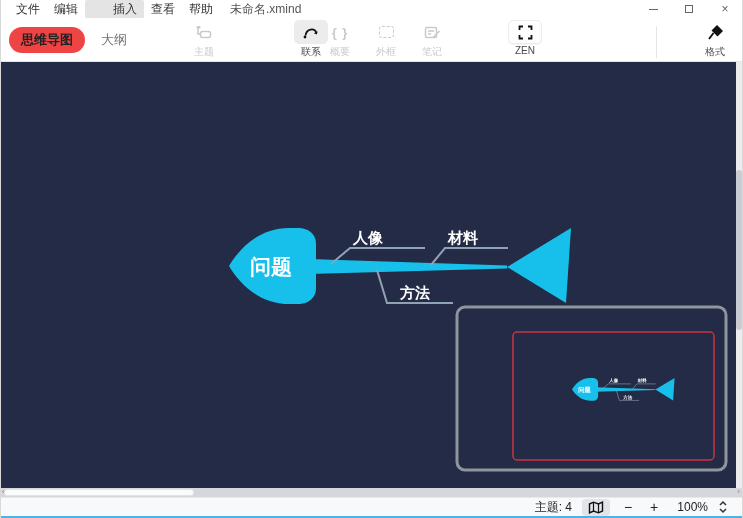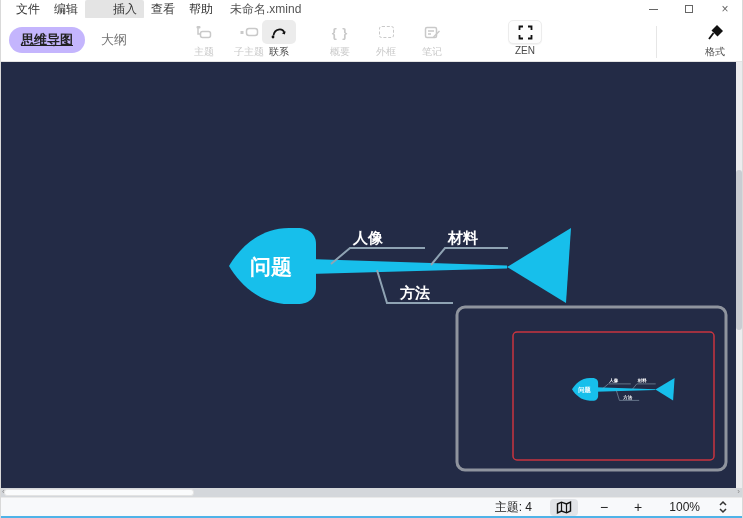--- a/index.html
+++ b/index.html
@@ -17,21 +17,21 @@
   .win-controls { position:absolute; right:4px; top:0; height:18px; display:flex; align-items:center; gap:22px; padding-right:6px; }
   .wc { width:14px; height:14px; display:flex; align-items:center; justify-content:center; color:#666; font-size:12px; }
   .wc-min-glyph { width:9px; height:1px; background:#666; }
   .wc-max-glyph { width:8px; height:8px; border:1px solid #666; }
 
   
   .toolbar { height:44px; background:#fff; border-bottom:1px solid #e3e3e3;
     display:flex; align-items:center; flex:0 0 auto; position:relative; }
   .view-tabs { display:flex; align-items:center; margin-left:8px; gap:4px; }
   .vtab { font-size:13px; padding:4px 12px; border-radius:14px; color:#737373; white-space:nowrap; }
-  .vtab.selected { background:#c4b5fd; color:#222; font-weight:bold;text-decoration:underline; }
+  .vtab.selected { background:#ef4444; color:#222; font-weight:bold; }
   .tool-group { position:absolute; top:2px; display:flex; flex-direction:column; align-items:center; width:44px; }
   .tool-btn { width:34px; height:24px; display:flex; align-items:center; justify-content:center; border-radius:5px; }
   .tool-btn.active { background:#ececec; }
   .tool-btn.boxed { background:#fdfdfd; border:1px solid #ececec; box-shadow:0 1px 1px rgba(0,0,0,0.05); }
   .tool-label { font-size:10px; margin-top:1px; color:#4a4a4a; white-space:nowrap; }
   .tool-group.disabled .tool-label { color:#c9c9c9;text-align:center; }
   .tool-sep { position:absolute; left:655px; top:8px; width:1px; height:32px; background:#e6e6e6; }
   .brace-icon { font-size:13px; font-weight:bold; color:#c9c9c9; letter-spacing:1px; }
   .dash-rect { width:15px; height:12px; border:1.5px dashed #c9c9c9; border-radius:3px; }
 
@@ -39,21 +39,21 @@
   .canvas-wrap { position:relative; flex:1 1 auto; background:#232b46; overflow:hidden; }
   .canvas-svg { position:absolute; left:0; top:0; }
   .vscroll { position:absolute; right:0; top:0; width:6px; height:100%; background:#ececee; }
   .vthumb { position:absolute; right:0; top:108px; width:6px; height:160px; background:#c9ccd2; border-radius:3px; }
 
   
   .hscroll { height:9px; background:#d4d7db; position:relative; flex:0 0 auto; }
   .hthumb { position:absolute; left:3px; top:1px; width:190px; height:7px; background:#fafbfc; border-radius:3px; border:1px solid #e3e3e3; }
   .hs-arrow { position:absolute; top:-1px; font-size:8px; color:#8a8a8a; }
   .statusbar { height:19px; background:#f8f9fb; border-top:1px solid #e9e9e9;
-    display:flex; align-items:center; justify-content:flex-end; gap:18px;
+    display:flex; align-items:center; justify-content:flex-end; gap:10px;
     font-size:12px; color:#222; padding-right:14px; flex:0 0 auto; }
   .map-btn { width:28px; height:17px; background:#e2e4e8; border-radius:4px;
     display:flex; align-items:center; justify-content:center; }
   .zoom-btn { width:16px; text-align:center; font-size:14px; color:#222; }
   .zoom-level { min-width:36px; text-align:right; }
   .accent-line { height:2px; background:#4fb3e8; flex:0 0 auto; }
   svg text { font-family:"Liberation Sans", sans-serif; }
 </style>
 </head>
 <body>
@@ -90,31 +90,22 @@
       <div class="tool-btn">
         <svg width="18" height="16" viewBox="0 0 18 16">
           <rect x="5.5" y="7.5" width="10" height="6" rx="2" fill="none" stroke="#c9c9c9" stroke-width="1.5"></rect>
           <path d="M3 4 V10 H5" fill="none" stroke="#c9c9c9" stroke-width="1.5"></path>
           <rect x="1.5" y="2" width="4" height="2.5" rx="1" fill="#c9c9c9"></rect>
         </svg>
       </div>
       <div class="tool-label">主题</div>
     </div>
 
-    <div class="tool-group disabled" style="left:226px">
-      <div class="tool-btn">
-        <svg width="20" height="14" viewBox="0 0 20 14">
-          <rect x="1.5" y="6" width="3" height="3" fill="#c9c9c9"></rect>
-          <rect x="7.5" y="3.5" width="11" height="7" rx="2.5" fill="none" stroke="#c9c9c9" stroke-width="1.5"></rect>
-        </svg>
-      </div>
-      <div class="tool-label">子主题</div>
-    </div>
-
-    <div class="tool-group" style="left:256px">
+
+    <div class="tool-group" style="left:288px">
       <div class="tool-btn active">
         <svg width="18" height="15" viewBox="0 0 18 15">
           <circle cx="3" cy="12" r="1.4" fill="#111"></circle>
           <path d="M3.5 10.5 C4.5 3.5, 12.5 2.5, 14.5 8" fill="none" stroke="#111" stroke-width="1.7"></path>
           <path d="M11.8 8.2 L14.8 9.4 L15.6 6.2 Z" fill="#111"></path>
         </svg>
       </div>
       <div class="tool-label">联系</div>
     </div>
 

